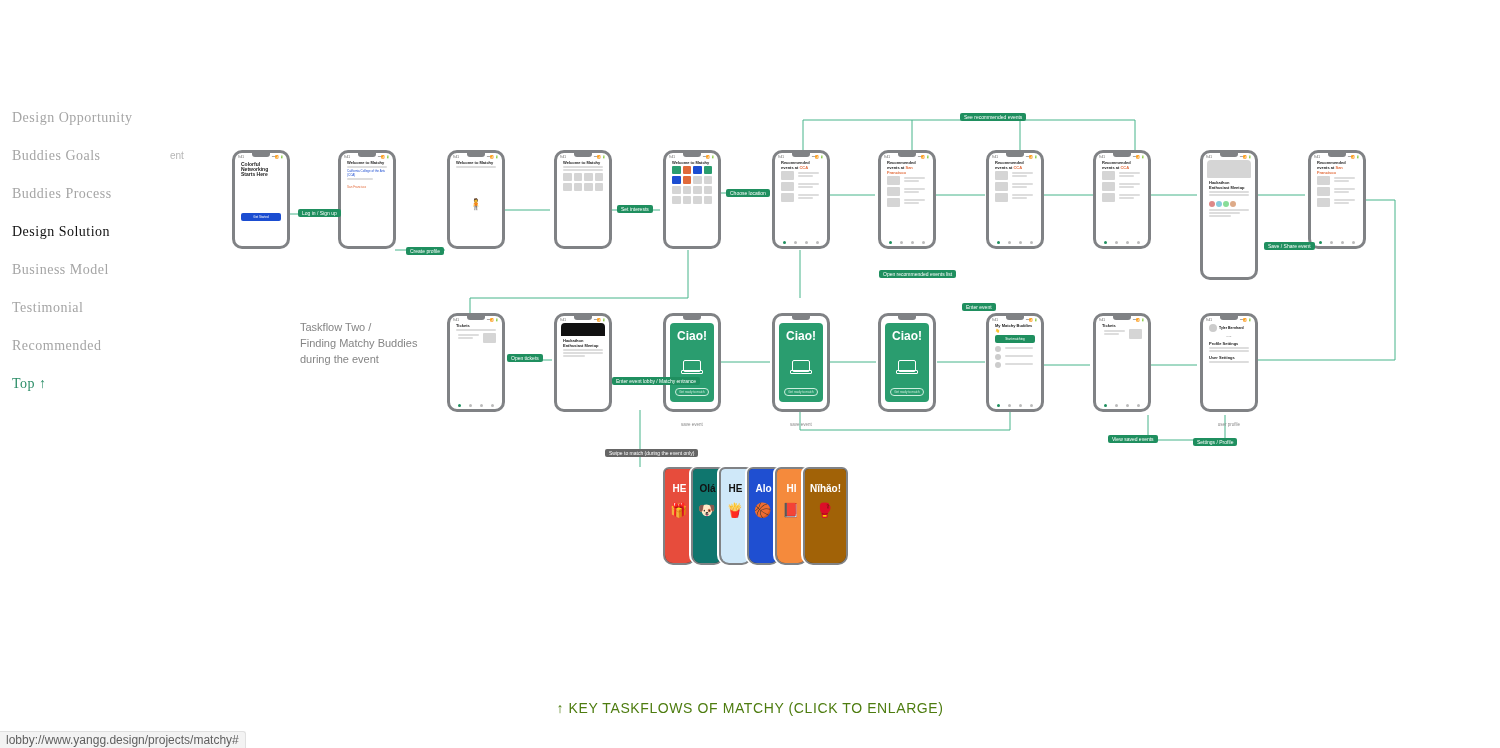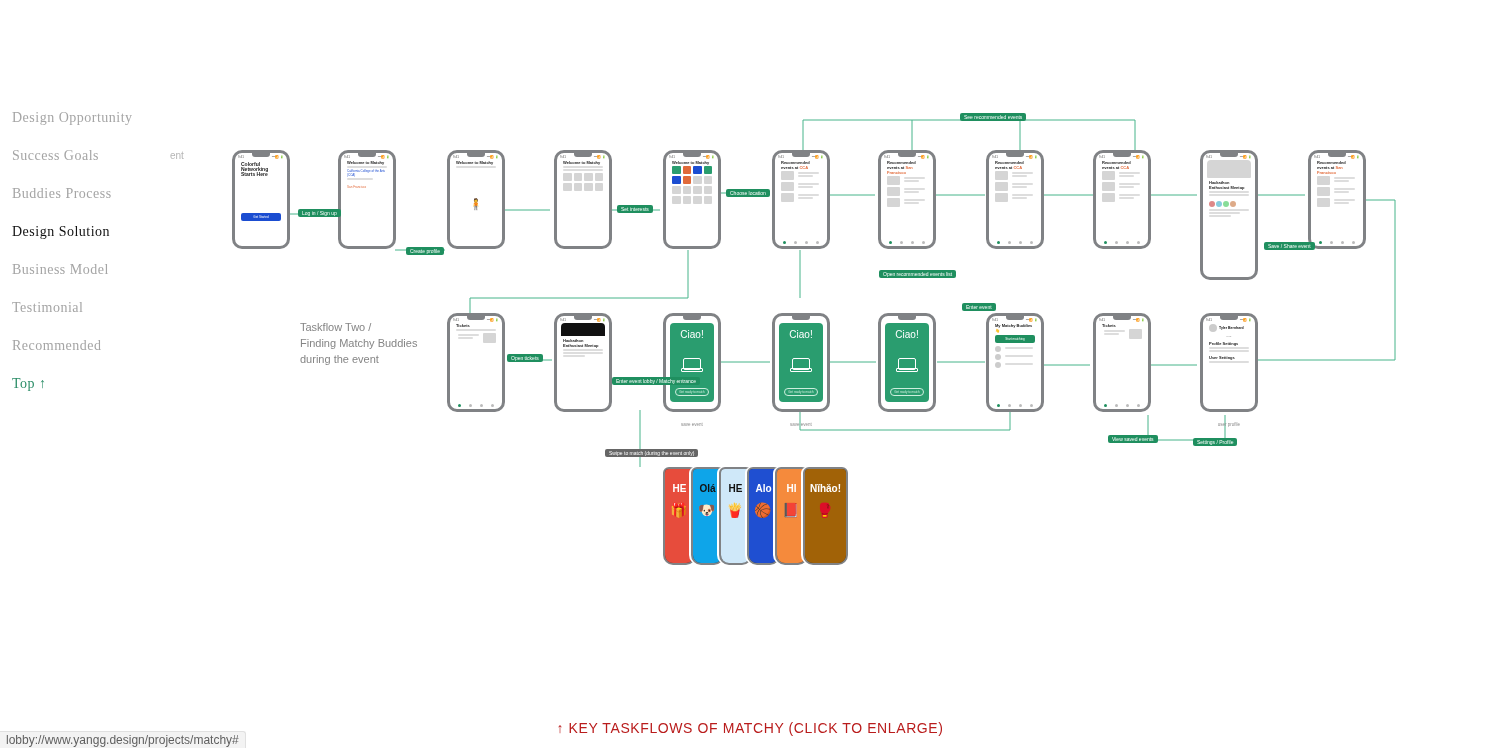--- a/index.html
+++ b/index.html
@@ -39,60 +39,60 @@
   .ph .body{position:absolute;inset:7px 4px 7px 4px;border-radius:4px;overflow:hidden}
   .ph .bb{position:absolute;left:4px;right:4px;bottom:1px;height:5px;display:flex;justify-content:space-around;align-items:center}
   .ph .bb i{width:3px;height:3px;border-radius:50%;background:#bbb}
   .ph .bb i:first-child{background:var(--green-strong)}
 
   
   .chip{position:absolute;background:var(--green-strong);color:#fff;font-size:5px;padding:1px 4px;border-radius:2px;white-space:nowrap}
   .chip.dark{background:#666}
 
   
-  .caption{position:absolute;left:50%;top:720px;transform:translateX(-50%);font-size:14px;letter-spacing:.6px;color:#b91c1c}
+  .caption{position:absolute;left:50%;top:700px;transform:translateX(-50%);font-size:14px;letter-spacing:.6px;color:#4d7c0f}
 
   
   .hdr{font-size:4px;font-weight:600;color:#222;padding:0 2px}
   .hdr .accent{color:#e26a3a}
   .row{display:flex;gap:2px;padding:1px 2px}
   .thumb{flex:1;height:8px;background:#d5d5d5;border-radius:1px}
   .line{height:2px;background:#ddd;margin:1px 2px;border-radius:1px}
   .btn-blue{background:var(--accent-blue);color:#fff;font-size:3px;text-align:center;border-radius:2px;padding:2px;margin:2px}
   .grn-screen{background:#2a9d6f;color:#fff;width:100%;height:100%;display:flex;flex-direction:column;justify-content:space-between;align-items:center;padding:6px 3px;font-family:Arial}
-  .grn-screen .ciao{font-size:10px;font-weight:400}
+  .grn-screen .ciao{font-size:12px;font-weight:700}
   .grn-screen .laptop{width:18px;height:12px;border:1px solid #fff;border-radius:2px;position:relative}
   .grn-screen .laptop:after{content:"";position:absolute;left:-3px;right:-3px;bottom:-3px;height:2px;border:1px solid #fff;border-radius:1px}
   .grn-screen .pill{font-size:3px;color:#cdeedd;border:1px solid #cdeedd;border-radius:6px;padding:1px 3px}
   .caption-tiny{position:absolute;font-size:4.5px;color:#888;top:106px;width:100%;text-align:center}
 
   
   .greet-row{position:absolute;left:663px;top:467px;display:flex}
   .gph{width:33px;height:98px;border-radius:6px 6px 10px 10px;border:2px solid #808285;background:#333;margin-right:-5px;position:relative;overflow:hidden;box-shadow:-2px 0 0 #fff}
   .gph:last-child{width:45px}
   .gph .screen{position:absolute;inset:0;display:flex;flex-direction:column;align-items:center;padding-top:14px}
   .gph .word{font-size:10px;font-weight:800;color:#fff;font-family:Arial}
   .gph .emoji{font-size:14px;margin-top:8px}
 
   
-  .sw-red{background:#e74c3c}.sw-yellow{background:#0ea5e9}.sw-blue-lt{background:#cfe8f9}
+  .sw-red{background:#e74c3c}.sw-yellow{background:#0f766e}.sw-blue-lt{background:#cfe8f9}
   .sw-blue{background:#1f4fd1}.sw-orange{background:#f58a3c}.sw-navy{background:#a16207}
 
   
   .tf2{position:absolute;left:300px;top:320px;font-size:11px;line-height:1.45;color:#858585}
 
   
   .frag{position:absolute;left:170px;top:150px;font-size:10px;color:#b5b5b5}
 </style>
 </head>
 <body>
 
 <nav class="nav">
   <a>Design Opportunity</a>
-  <a>Success Goals</a>
+  <a>Buddies Goals</a>
   <a>Buddies Process</a>
   <a class="active">Design Solution</a>
   <a>Business Model</a>
   <a>Testimonial</a>
   <a>Recommended</a>
   <a class="top">Top ↑</a>
 </nav>
 
 <div class="frag">ent</div>
 

